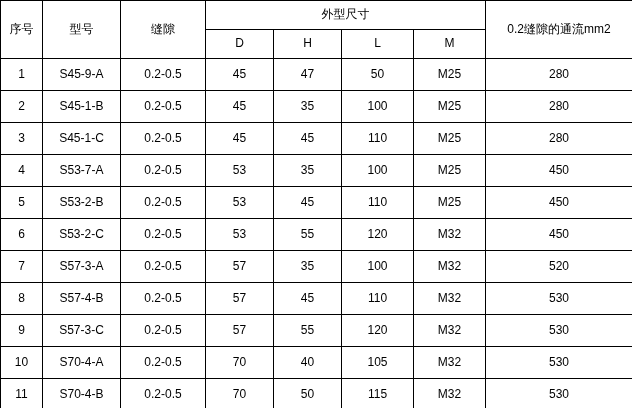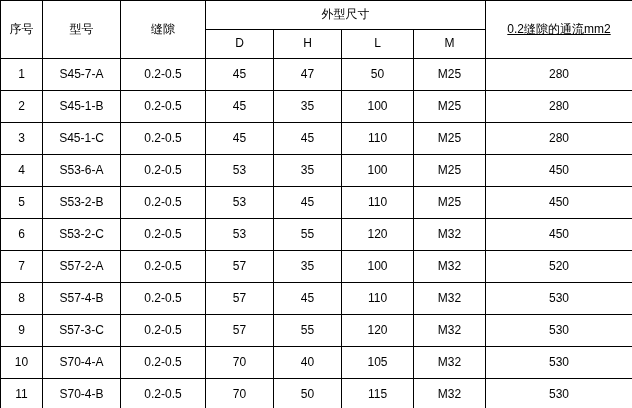--- a/index.html
+++ b/index.html
@@ -53,21 +53,20 @@
     font-family: "DejaVu Sans", sans-serif;
     font-size: 12px;
   }
   .hdr-dim {
     font-family: "DejaVu Sans", sans-serif;
     font-size: 12px;
   }
   .hdr-flow {
     font-family: "DejaVu Sans", sans-serif;
     font-size: 11px;
-    text-decoration: underline;
   }
 </style>
 </head>
 <body>
 
 <table id="spec-table">
   <colgroup>
     <col class="col-seq">
     <col class="col-model">
     <col class="col-gap">
@@ -88,21 +87,21 @@
     <tr>
       <td class="mono">D</td>
       <td class="mono">H</td>
       <td class="mono">L</td>
       <td class="mono">M</td>
     </tr>
   </thead>
   <tbody>
     <tr>
       <td class="mono">1</td>
-      <td class="mono">S45-7-A</td>
+      <td class="mono">S45-9-A</td>
       <td class="mono">0.2-0.5</td>
       <td class="mono">45</td>
       <td class="mono">47</td>
       <td class="mono">50</td>
       <td class="mono">M25</td>
       <td class="mono">280</td>
     </tr>
     <tr>
       <td class="mono">2</td>
       <td class="mono">S45-1-B</td>
@@ -118,21 +117,21 @@
       <td class="mono">S45-1-C</td>
       <td class="mono">0.2-0.5</td>
       <td class="mono">45</td>
       <td class="mono">45</td>
       <td class="mono">110</td>
       <td class="mono">M25</td>
       <td class="mono">280</td>
     </tr>
     <tr>
       <td class="mono">4</td>
-      <td class="mono">S53-6-A</td>
+      <td class="mono">S53-7-A</td>
       <td class="mono">0.2-0.5</td>
       <td class="mono">53</td>
       <td class="mono">35</td>
       <td class="mono">100</td>
       <td class="mono">M25</td>
       <td class="mono">450</td>
     </tr>
     <tr>
       <td class="mono">5</td>
       <td class="mono">S53-2-B</td>
@@ -148,21 +147,21 @@
       <td class="mono">S53-2-C</td>
       <td class="mono">0.2-0.5</td>
       <td class="mono">53</td>
       <td class="mono">55</td>
       <td class="mono">120</td>
       <td class="mono">M32</td>
       <td class="mono">450</td>
     </tr>
     <tr>
       <td class="mono">7</td>
-      <td class="mono">S57-2-A</td>
+      <td class="mono">S57-3-A</td>
       <td class="mono">0.2-0.5</td>
       <td class="mono">57</td>
       <td class="mono">35</td>
       <td class="mono">100</td>
       <td class="mono">M32</td>
       <td class="mono">520</td>
     </tr>
     <tr>
       <td class="mono">8</td>
       <td class="mono">S57-4-B</td>

